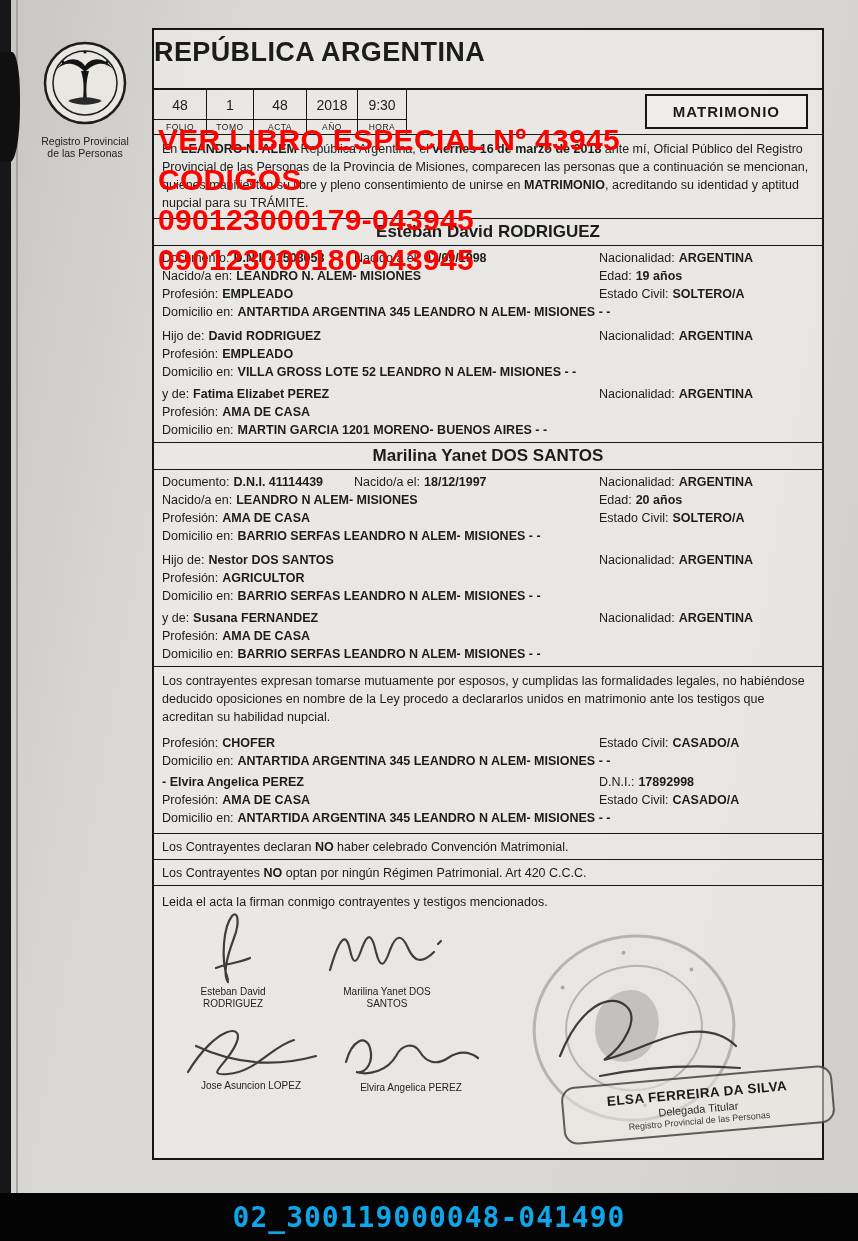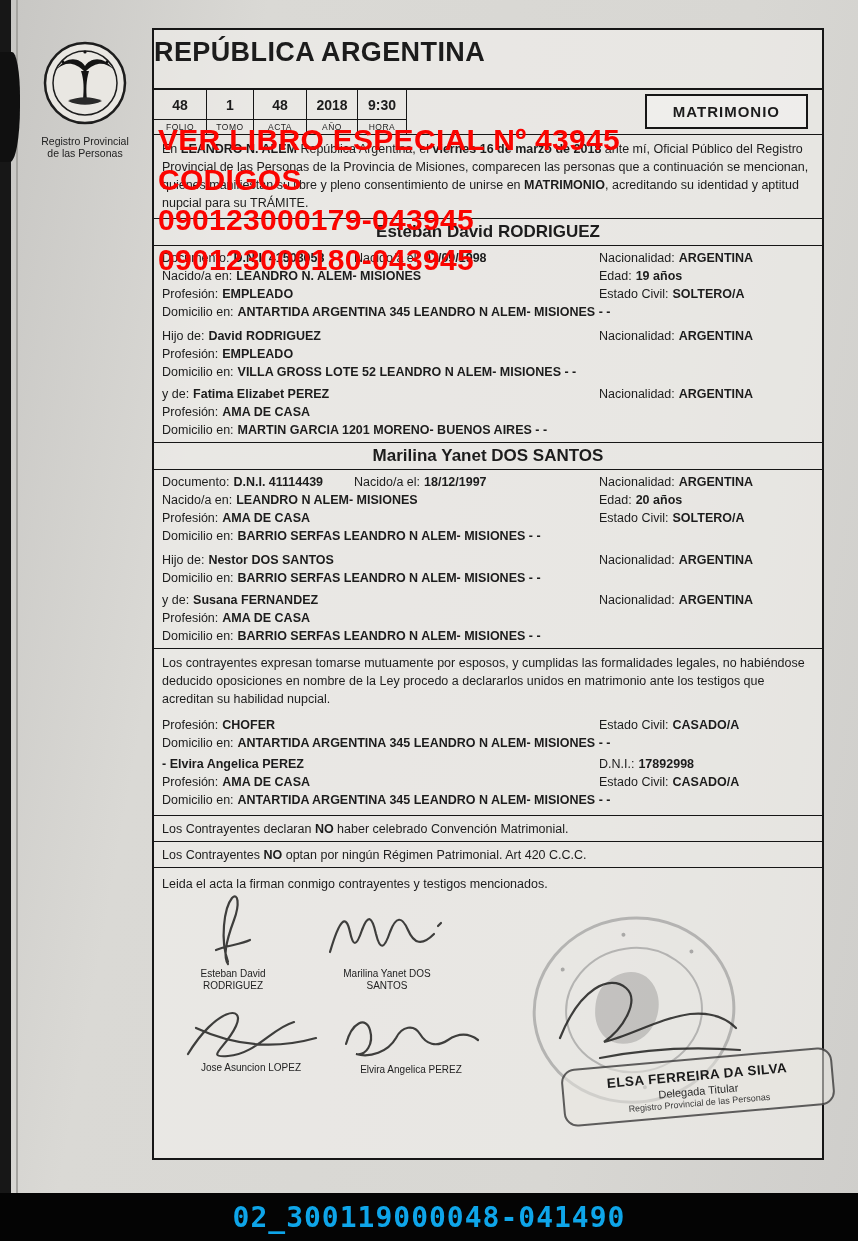--- a/index.html
+++ b/index.html
@@ -19,21 +19,21 @@
   
   .doc { position:absolute; left:152px; top:28px; width:668px; height:1128px;
          border:2px solid #161616; background:rgba(245,244,240,0.55); }
   .doc-title { text-align:left; font-weight:bold; font-size:27px; letter-spacing:.4px;
                padding:7px 0 20px; border-bottom:2px solid #161616; }
 
   .head-row { position:relative; height:44px; border-bottom:1px solid #161616; }
   .grid { position:absolute; left:0; top:0; height:44px; display:flex; }
   .gcol { border-right:1px solid #161616; display:flex; flex-direction:column; }
   .gval { flex:1; display:flex; align-items:center; justify-content:center;
-          font-weight:bold; font-size:14px; border-bottom:1px solid #161616; padding:0 2px; }
+          font-weight:normal; font-size:14px; border-bottom:1px solid #161616; padding:0 2px; }
   .glab { height:14px; display:flex; align-items:center; justify-content:center;
           font-size:8.5px; letter-spacing:.5px; }
   .type-box { position:absolute; right:14px; top:4px; border:2px solid #161616;
               padding:7px 26px; font-weight:bold; font-size:15px; letter-spacing:1px;
               background:rgba(255,255,255,0.3); }
 
   .intro { padding:5px 8px 6px; font-size:12.5px; line-height:18px; border-bottom:1px solid #161616; }
   .b { font-weight:bold; }
 
   .person-h { text-align:center; font-weight:bold; font-size:17px; padding:3px 0;
@@ -187,20 +187,23 @@
       </div>
       <div class="r">
         <span class="full"><span>Domicilio en:</span><span class="fv">BARRIO SERFAS LEANDRO N ALEM- MISIONES - -</span></span>
       </div>
       <div class="gap"></div>
       <div class="r">
         <span class="cwide"><span>Hijo de:</span><span class="fv">Nestor DOS SANTOS</span></span>
         <span class="rest"><span>Nacionalidad:</span><span class="fv">ARGENTINA</span></span>
       </div>
       <div class="r">
+        <span class="full"><span>Profesión:</span><span class="fv">AGRICULTOR</span></span>
+      </div>
+      <div class="r">
         <span class="full"><span>Domicilio en:</span><span class="fv">BARRIO SERFAS LEANDRO N ALEM- MISIONES - -</span></span>
       </div>
       <div class="gap" style="height:4px"></div>
       <div class="r">
         <span class="cwide"><span>y de:</span><span class="fv">Susana FERNANDEZ</span></span>
         <span class="rest"><span>Nacionalidad:</span><span class="fv">ARGENTINA</span></span>
       </div>
       <div class="r">
         <span class="full"><span>Profesión:</span><span class="fv">AMA DE CASA</span></span>
       </div>

